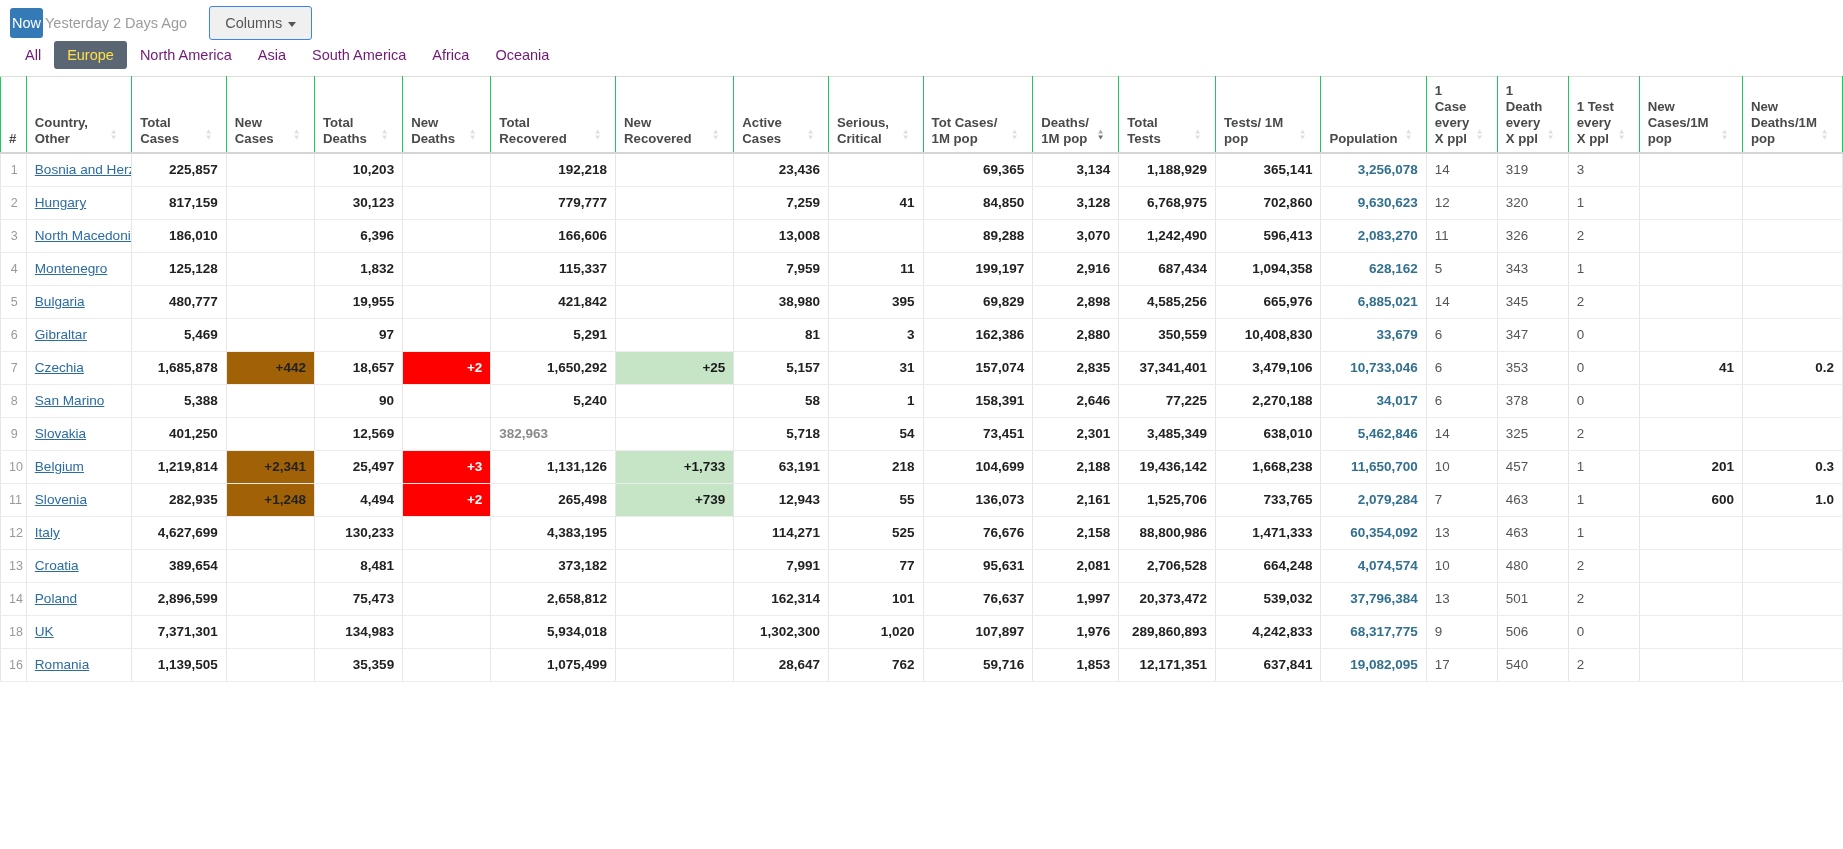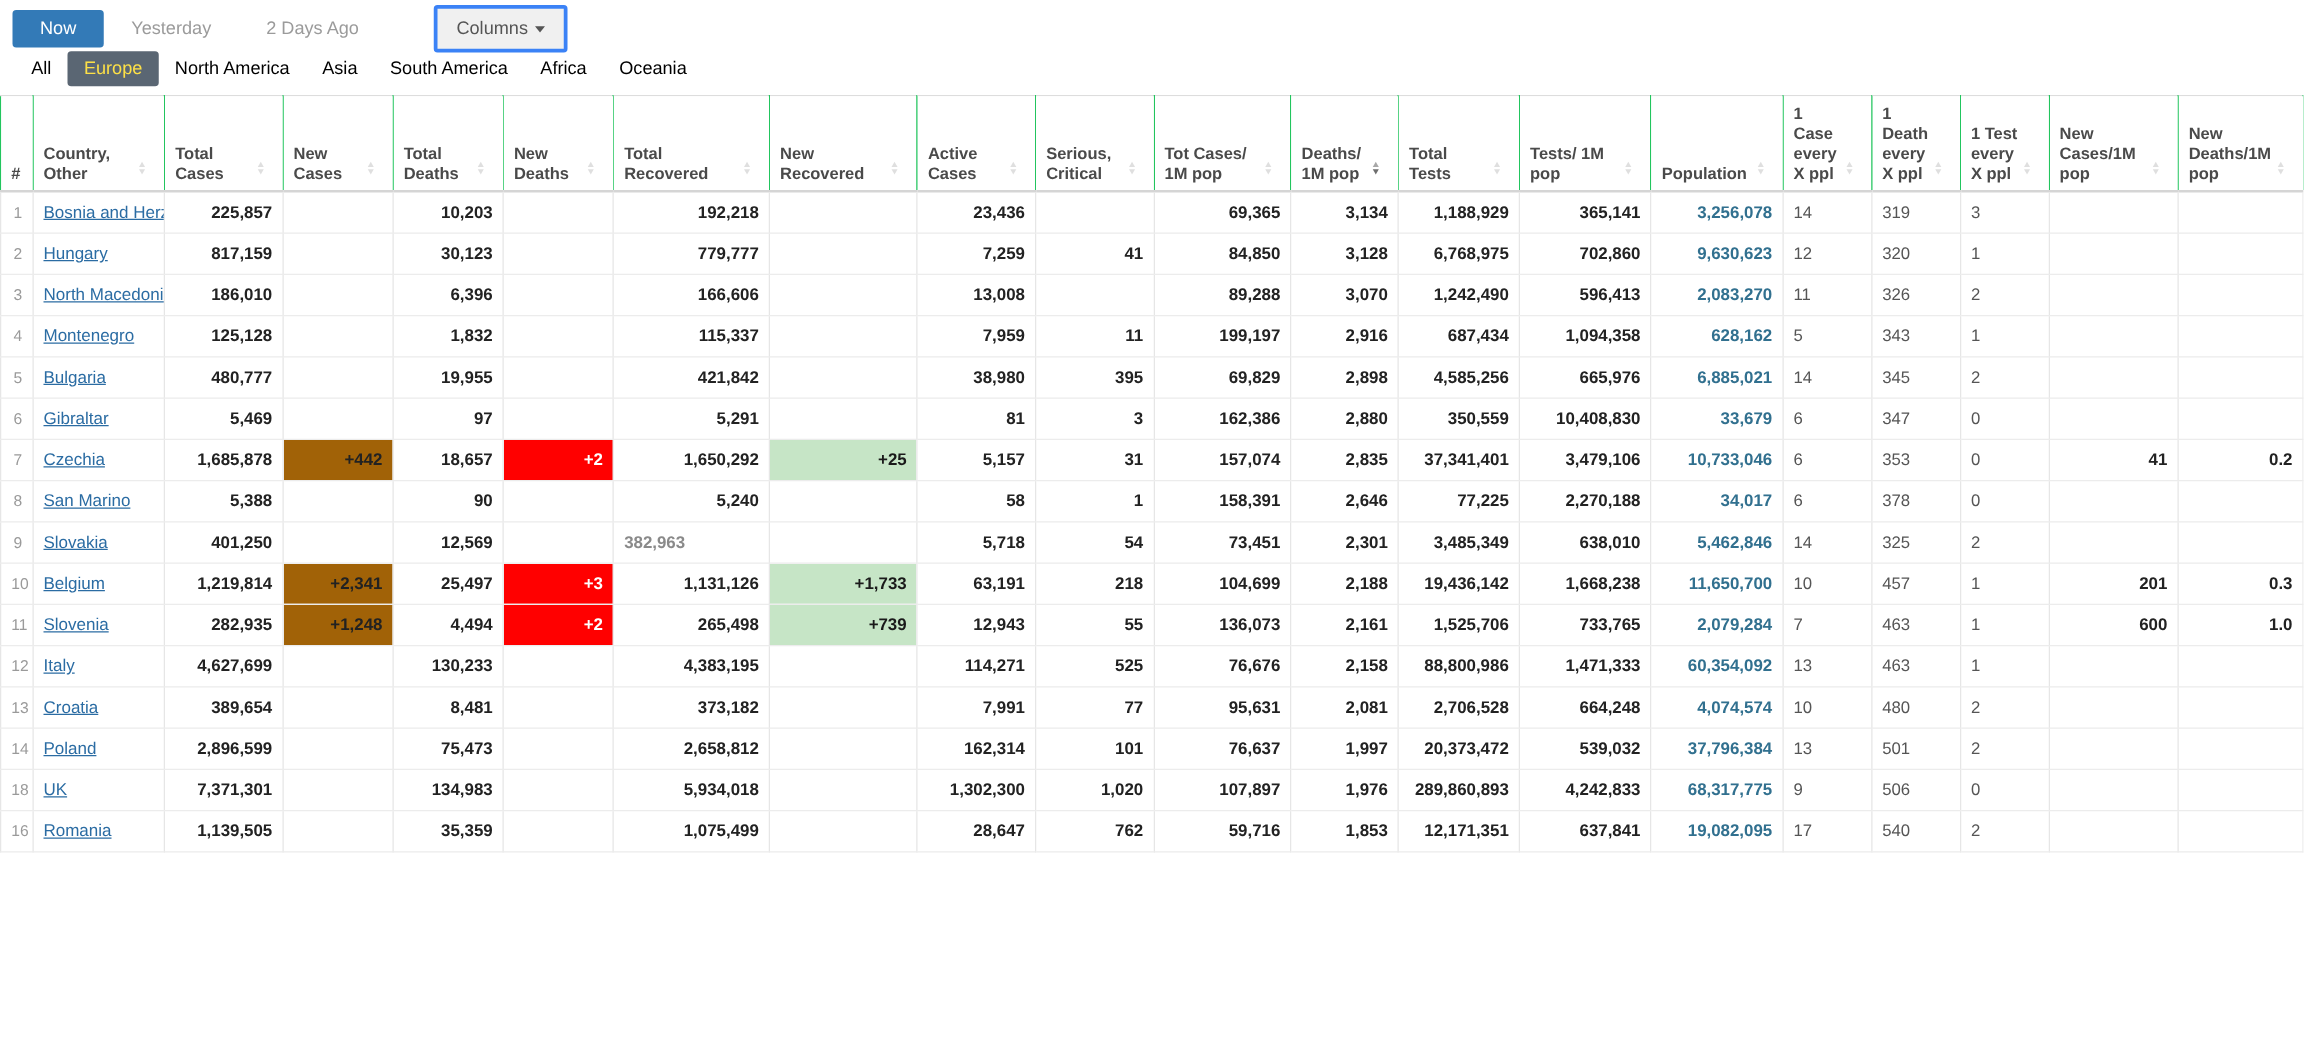--- a/index.html
+++ b/index.html
@@ -22,37 +22,37 @@
     display: flex;
     align-items: center;
     padding: 6px 0 0 10px;
     box-sizing: border-box;
     position: relative;
   }
   .btn-group { display: flex; align-items: center; }
   .tbtn {
     font-size: 14.5px;
     line-height: 1;
-    padding: 8px 22px;
+    padding: 8px 2px;
     border: none;
     background: transparent;
     color: #9b9b9b;
     cursor: pointer;
     border-radius: 3px;
     font-family: "Liberation Sans", sans-serif;
   }
   .tbtn.active {
     background: #337ab7;
     color: #ffffff;
   }
   .columns-btn {
-    margin-left: 38px;
+    margin-left: 20px;
     background: #f0f0f0;
     color: #555;
-    border: 3px solid #3b82f6;
+    border: 1px solid #3b82f6;
     border-radius: 3px;
     padding: 8px 15px;
     font-size: 14.5px;
     cursor: pointer;
     font-family: "Liberation Sans", sans-serif;
   }
   .caret {
     display: inline-block;
     width: 0; height: 0;
     margin-left: 6px;
@@ -87,21 +87,21 @@
   
   .contbar {
     height: 30px;
     display: flex;
     align-items: center;
     padding-left: 12px;
     box-sizing: border-box;
   }
   .ctab {
     font-size: 14.5px;
-    color: #000000;
+    color: #701a75;
     padding: 6px 13px;
     border-radius: 3px;
     cursor: pointer;
     white-space: nowrap;
   }
   .ctab.active {
     background: #5a6673;
     color: #fde047;
   }
 

